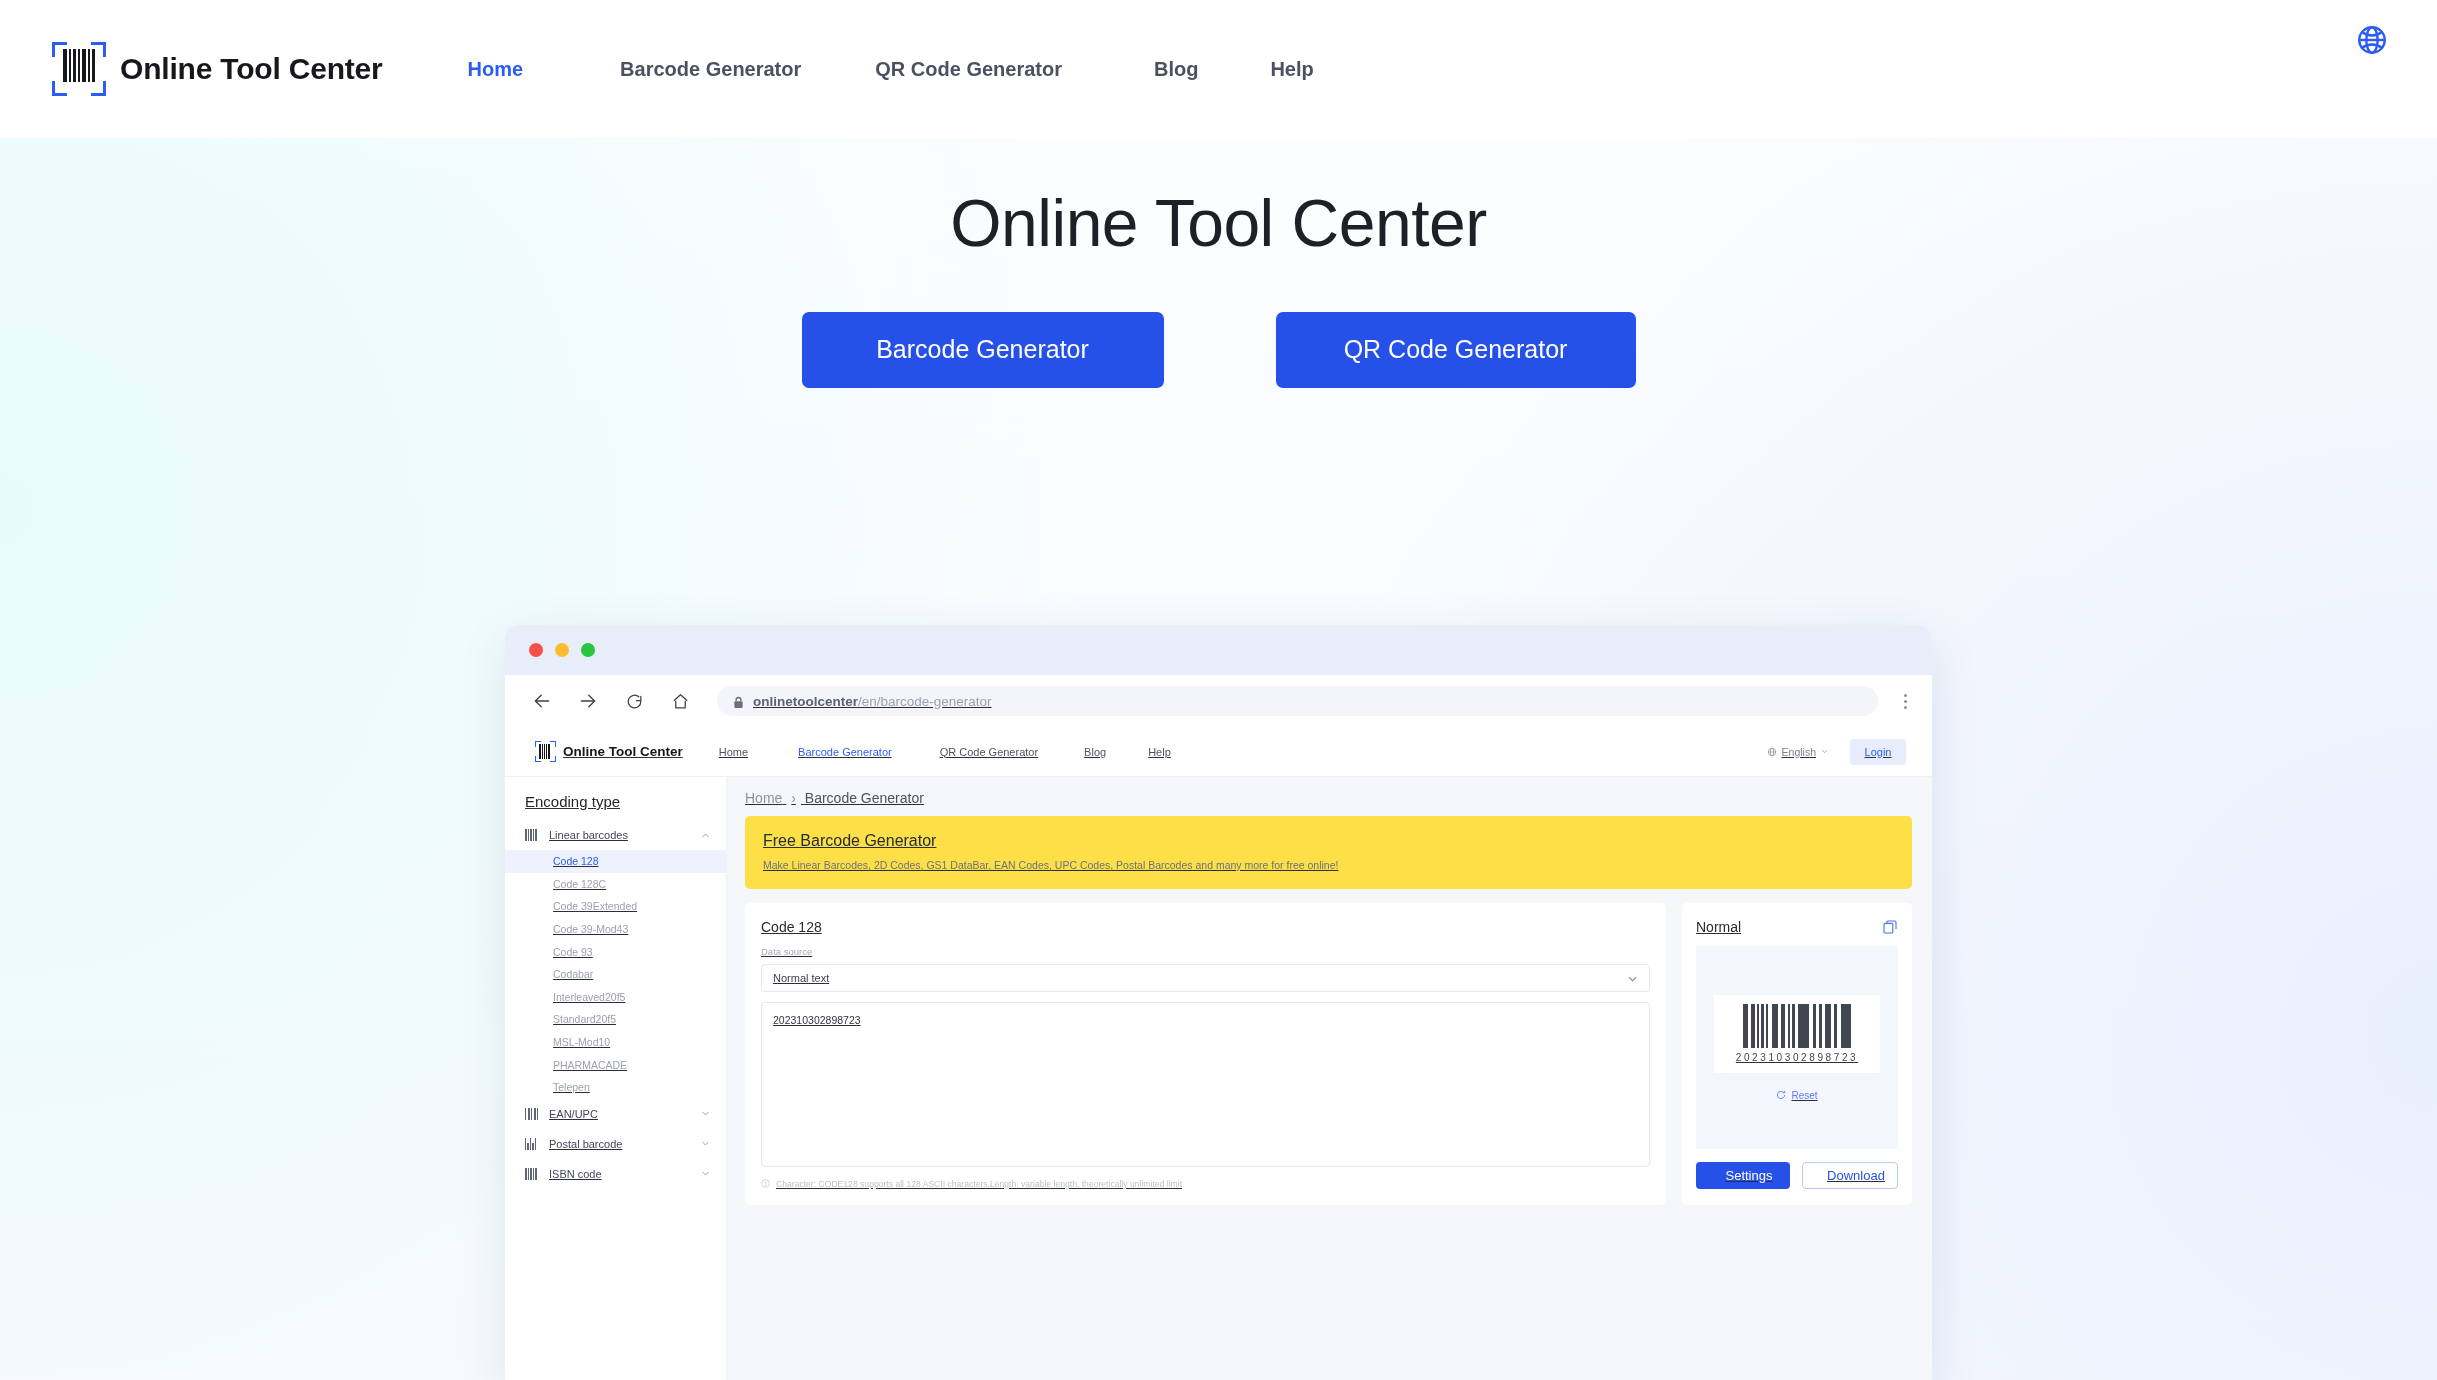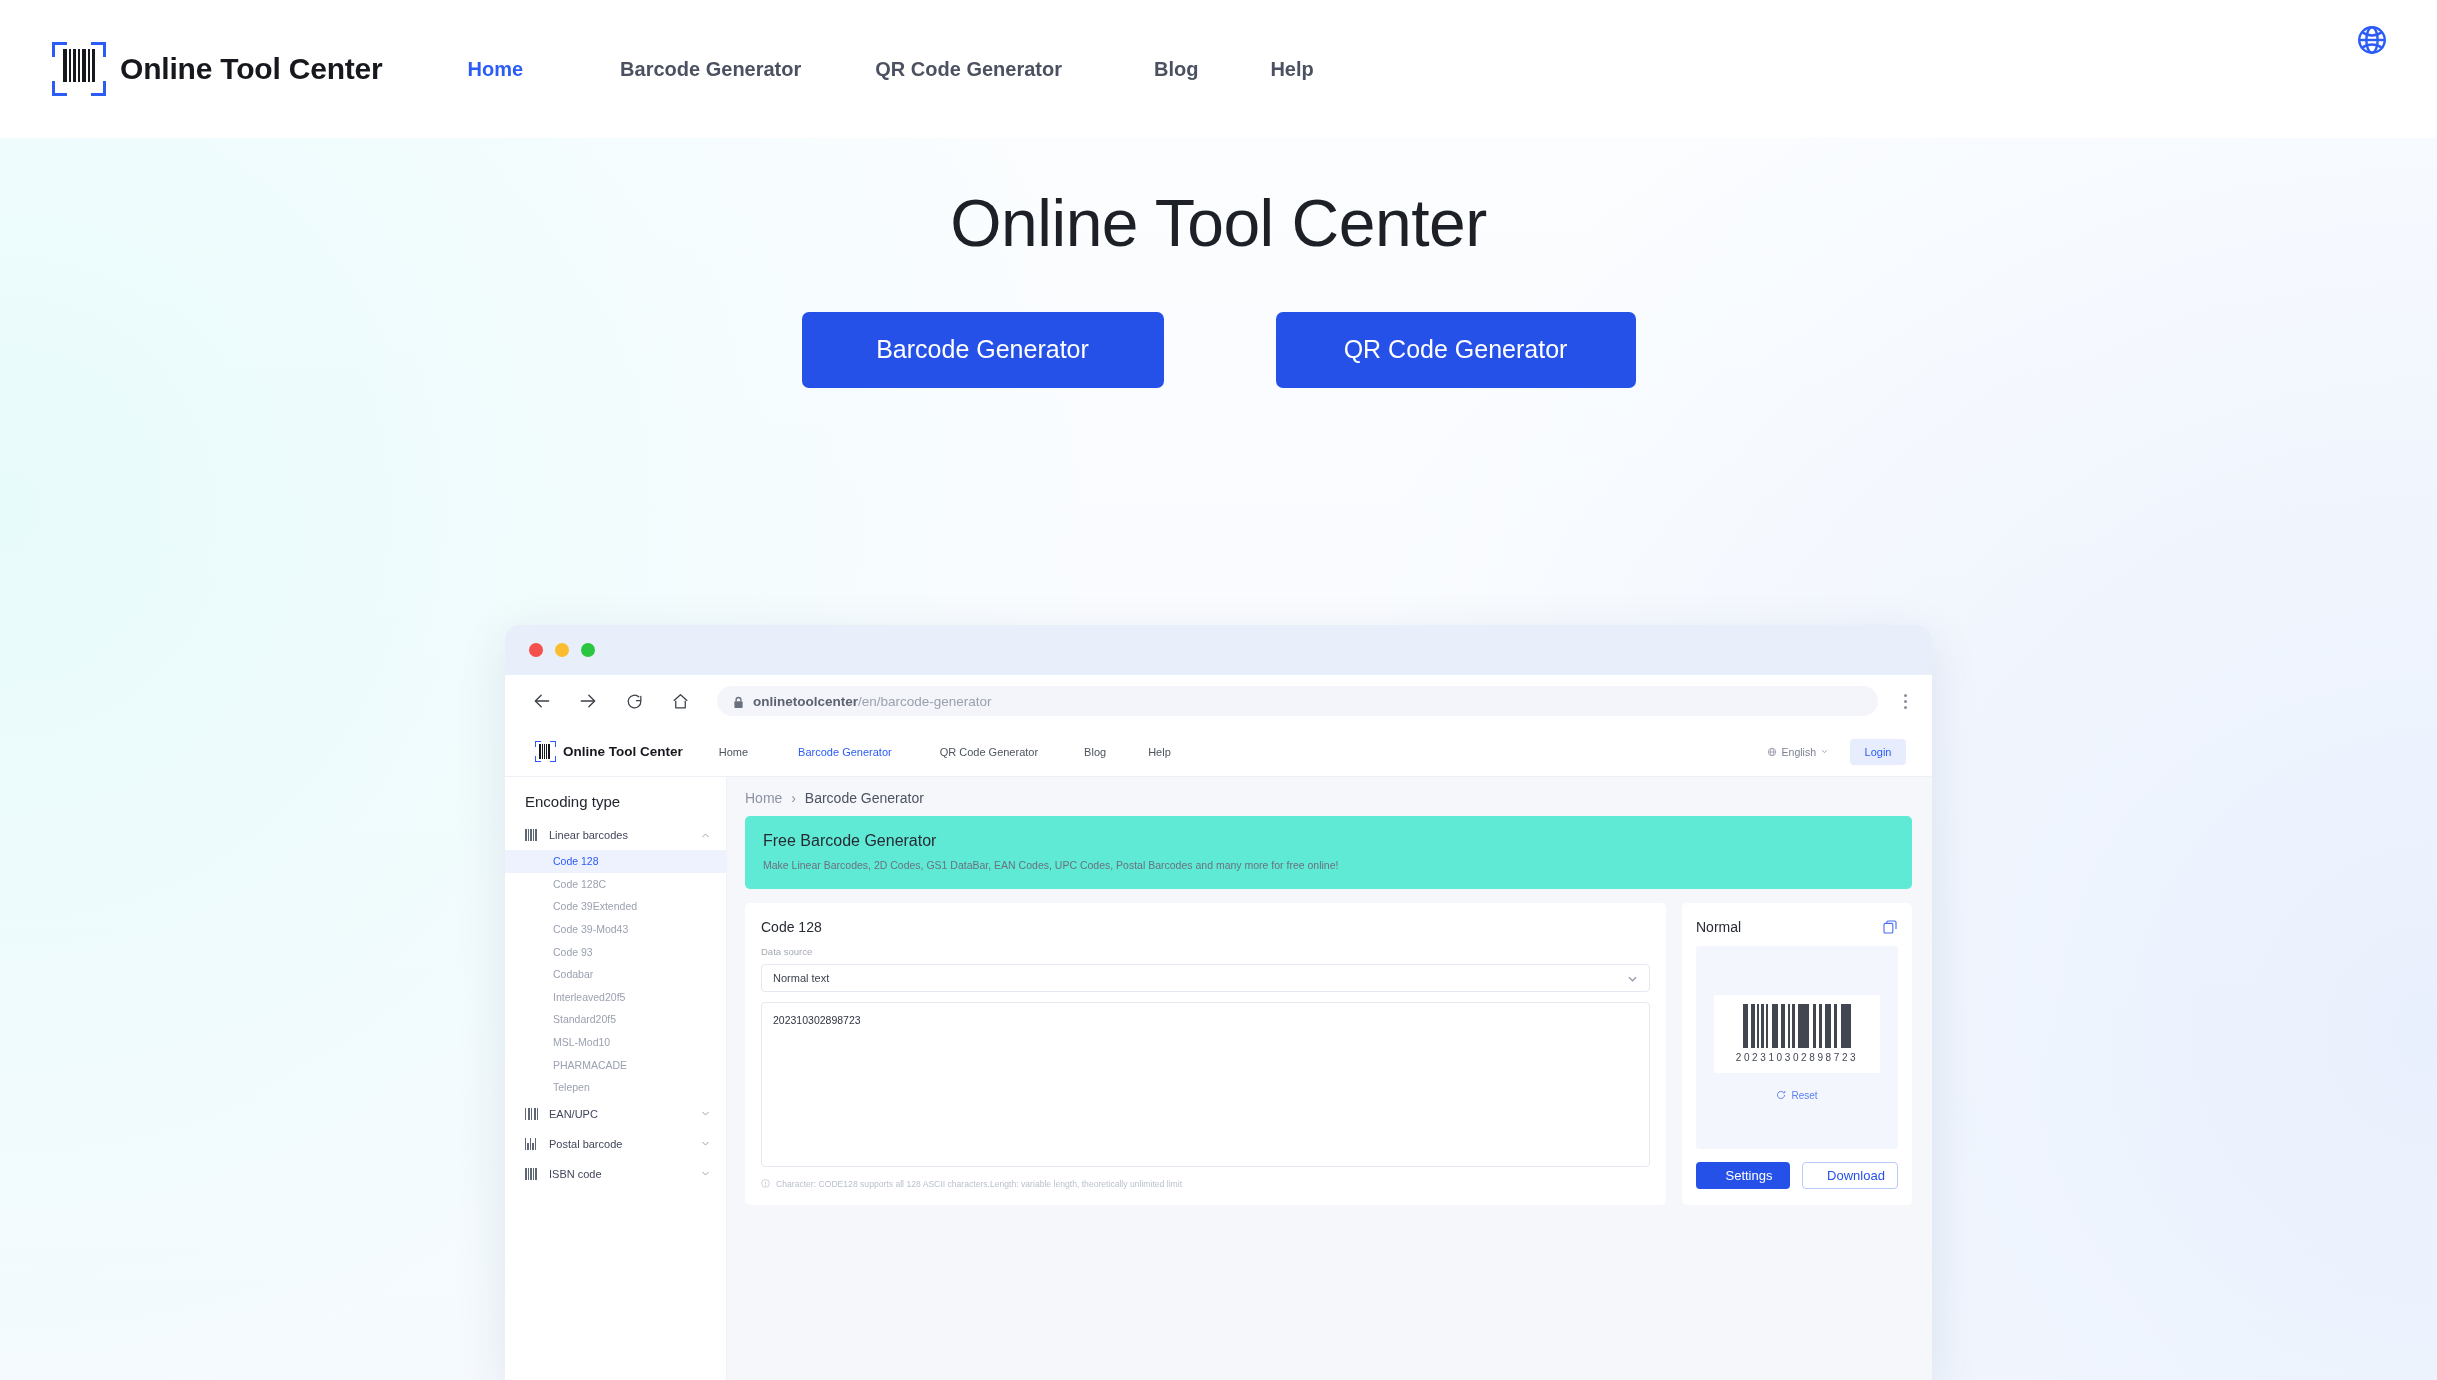--- a/index.html
+++ b/index.html
@@ -82,21 +82,21 @@
     display: flex; align-items: center; justify-content: center;
   }
   .cta-1 { width: 362px; }
   .cta-2 { width: 360px; }
 
   
   .browser {
     position: absolute; left: 505px; top: 625px; width: 1427px; height: 755px;
     border-radius: 14px 14px 0 0;
     box-shadow: 0 14px 50px rgba(34,52,96,.10);
-    overflow: hidden; background: #ffffff;
+    overflow: hidden; background: #ffffff; text-decoration: underline;
   }
   .br-titlebar {
     height: 50px; background: #e9eefb; display: flex; align-items: center; padding-left: 24px; gap: 12px;
   }
   .dot { width: 14px; height: 14px; border-radius: 50%; }
   .dot.red { background: #f4514c; }
   .dot.yellow { background: #fbbd2f; }
   .dot.green { background: #2ac63f; }
 
   .br-toolbar {
@@ -173,21 +173,21 @@
   }
   .sb-item.active { color: #2b5cf6; background: #eef2fe; }
 
   
   .content { flex: 1; padding: 13px 20px 0 18px; min-width: 0; }
   .crumb { font-size: 14px; color: #8d93a2; margin-bottom: 10px; }
   .crumb .sep { margin: 0 5px; }
   .crumb .cur { color: #4d5361; }
 
   .panel-intro {
-    background: #5eead4; border-radius: 5px; padding: 16px 18px 18px 18px;
+    background: #fde047; border-radius: 5px; padding: 16px 18px 18px 18px;
   }
   .panel-intro h3 { font-size: 16px; font-weight: 400; color: #272b33; margin-bottom: 9px; }
   .panel-intro p { font-size: 10.5px; color: #6b7181; }
 
   .panels { display: flex; gap: 16px; margin-top: 14px; }
   .panel-left { flex: 1; background: #ffffff; border-radius: 5px; padding: 16px 16px 14px 16px; min-width: 0; }
   .panel-right { width: 230px; flex: none; background: #ffffff; border-radius: 5px; padding: 16px 14px 14px 14px; }
 
   .panel-h { font-size: 14px; font-weight: 400; color: #272b33; }
   .field-label { font-size: 9.5px; color: #a3a9b6; margin-top: 11px; }

